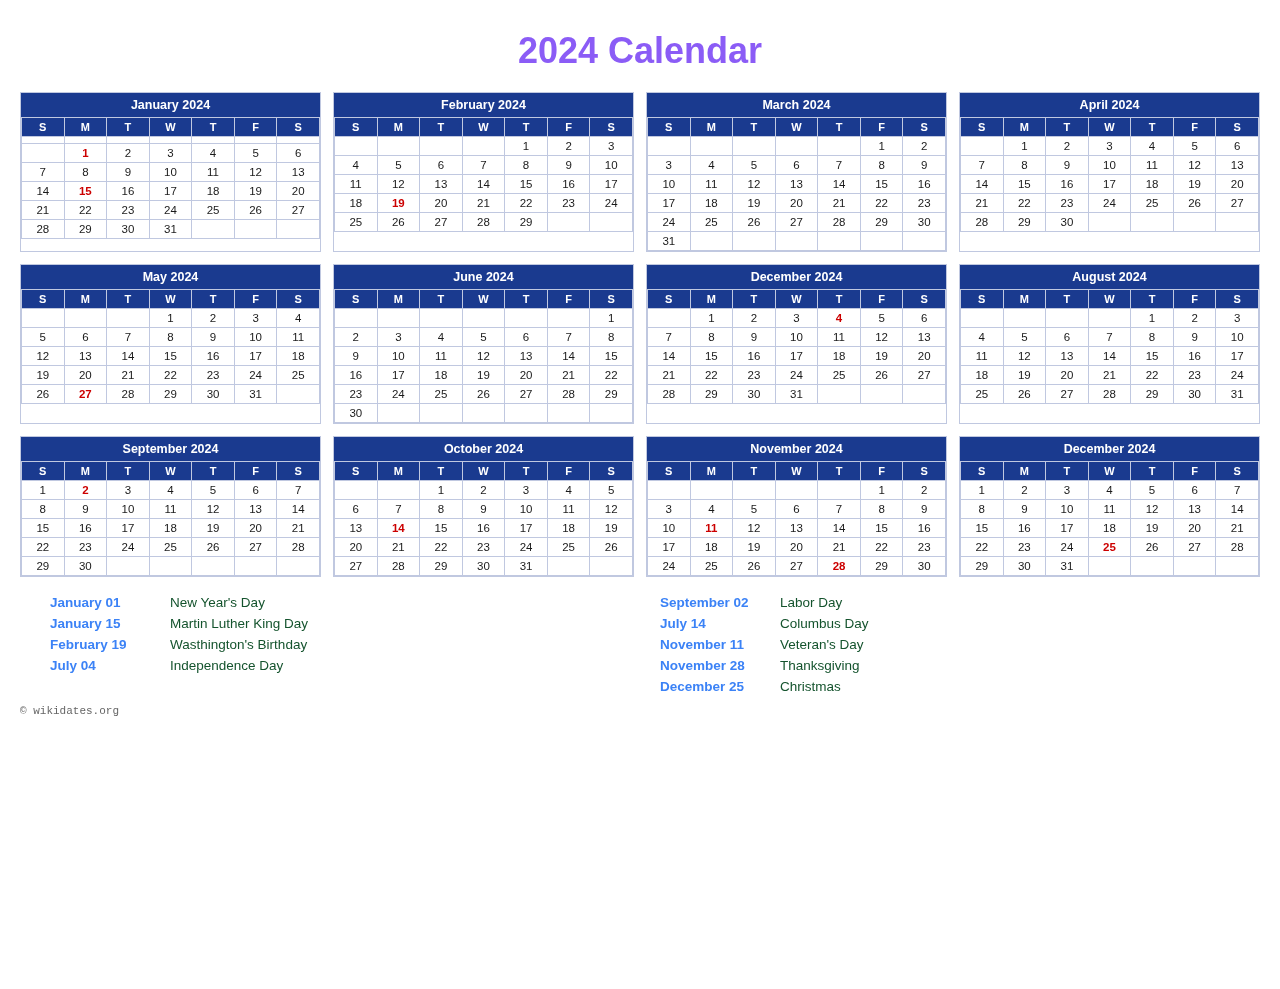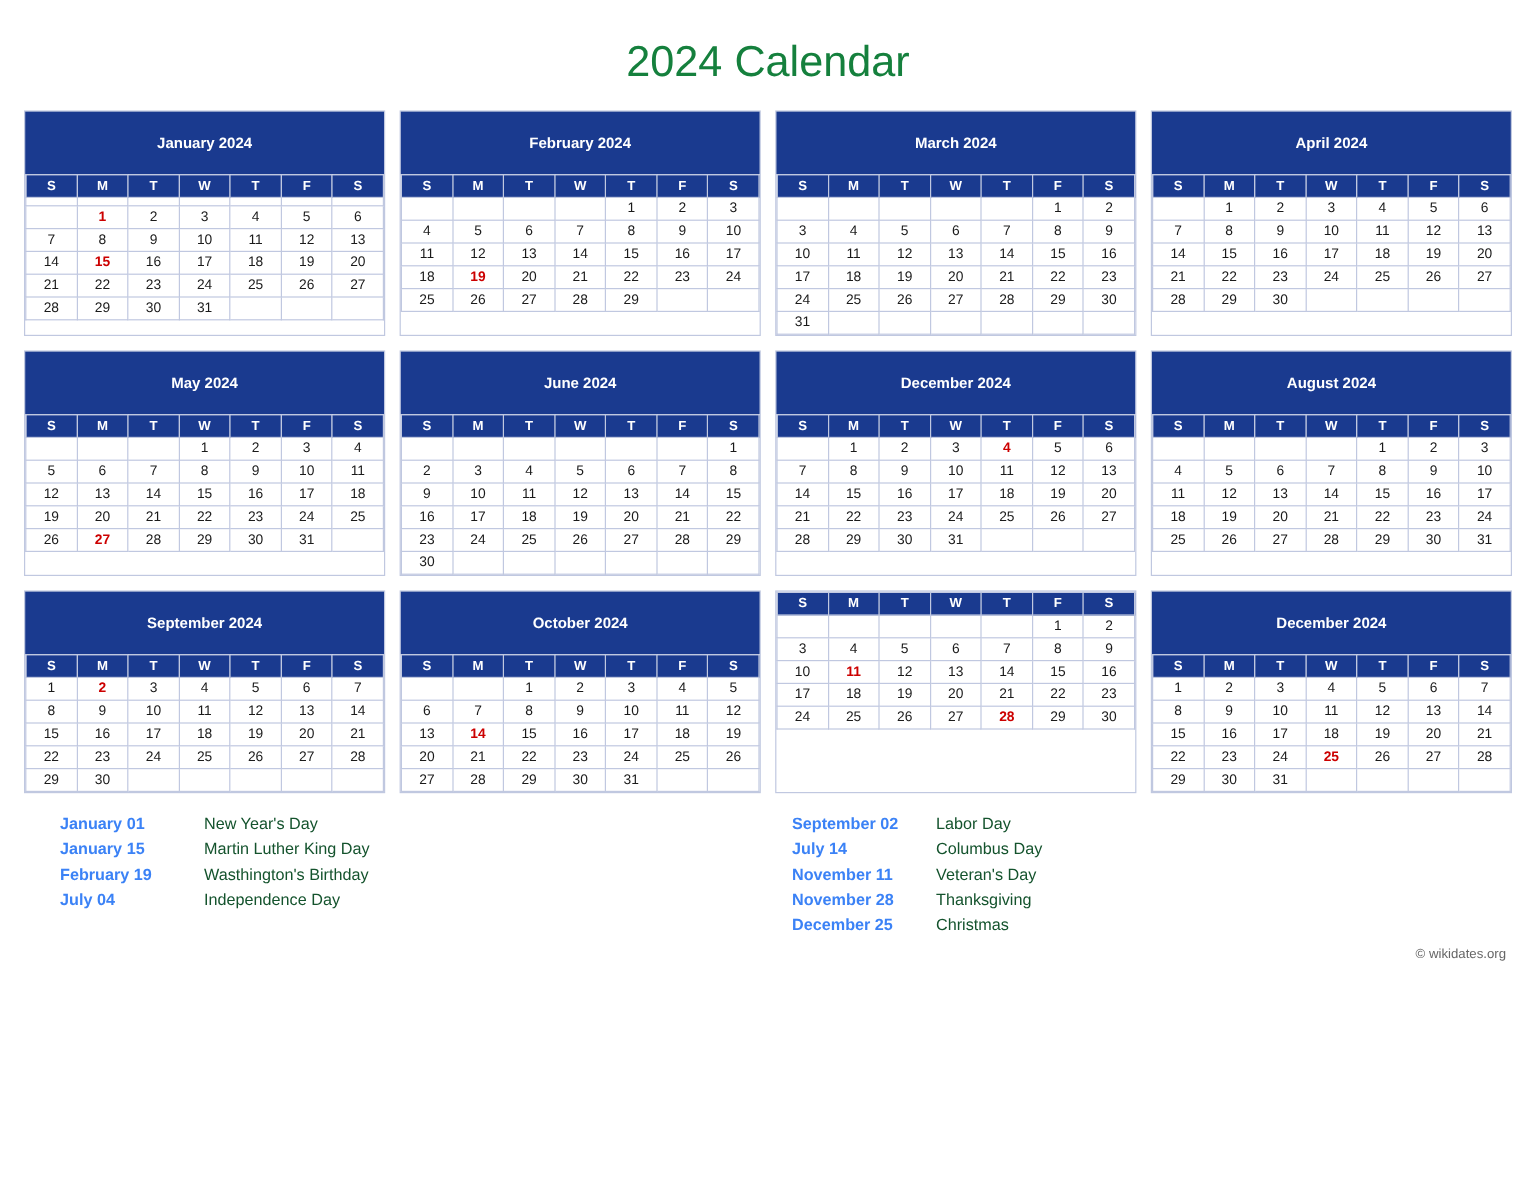--- a/index.html
+++ b/index.html
@@ -5,42 +5,42 @@
     * { box-sizing: border-box; margin: 0; padding: 0; }
     body {
       background: #fff;
       font-family: Arial, sans-serif;
       padding: 20px;
       width: 1280px;
       min-height: 989px;
     }
     h1 {
       text-align: center;
-      color: #15803d;
+      color: #8b5cf6;
       font-size: 36px;
-      font-weight: normal;
+      font-weight: bold;
       margin-bottom: 20px;
       margin-top: 10px;
     }
     .calendars-grid {
       display: grid;
       grid-template-columns: repeat(4, 1fr);
       gap: 12px;
       margin-bottom: 18px;
     }
     .month-block {
       border: 1px solid #c0c8e0;
     }
     .month-header {
       background: #1a3a8f;
       color: #fff;
       text-align: center;
       font-size: 12.5px;
       font-weight: bold;
-      padding: 19px 0;
+      padding: 5px 0;
     }
     .cal-table {
       width: 100%;
       border-collapse: collapse;
       font-size: 11.5px;
     }
     .cal-table th, .cal-table td {
       border: 1px solid #c0c8e0;
       text-align: center;
       padding: 3px 1px;
@@ -78,25 +78,26 @@
     }
     .holiday-date {
       color: #3b82f6;
       font-weight: bold;
       min-width: 120px;
     }
     .holiday-name {
       color: #14532d;
     }
     .copyright {
-      text-align: right;
+      text-align: left;
       font-size: 11px;
       color: #666;
       margin-top: 5px;
       padding-right: 5px;
+      font-family: Liberation Mono, monospace;
     }
   </style>
 </head>
 <body>
 
 <h1>2024 Calendar</h1>
 
 <div class="calendars-grid">
 <div class="month-block">
       <div class="month-header">January 2024</div>
@@ -749,20 +750,21 @@
             <td>29</td>
             <td>30</td>
             <td>31</td>
             <td class="empty"></td>
             <td class="empty"></td>
           </tr>
         </tbody>
       </table>
     </div>
     <div class="month-block">
+      <div class="month-header">November 2024</div>
       <table class="cal-table">
         <thead>
           <tr>
             <th>S</th>
             <th>M</th>
             <th>T</th>
             <th>W</th>
             <th>T</th>
             <th>F</th>
             <th>S</th>

